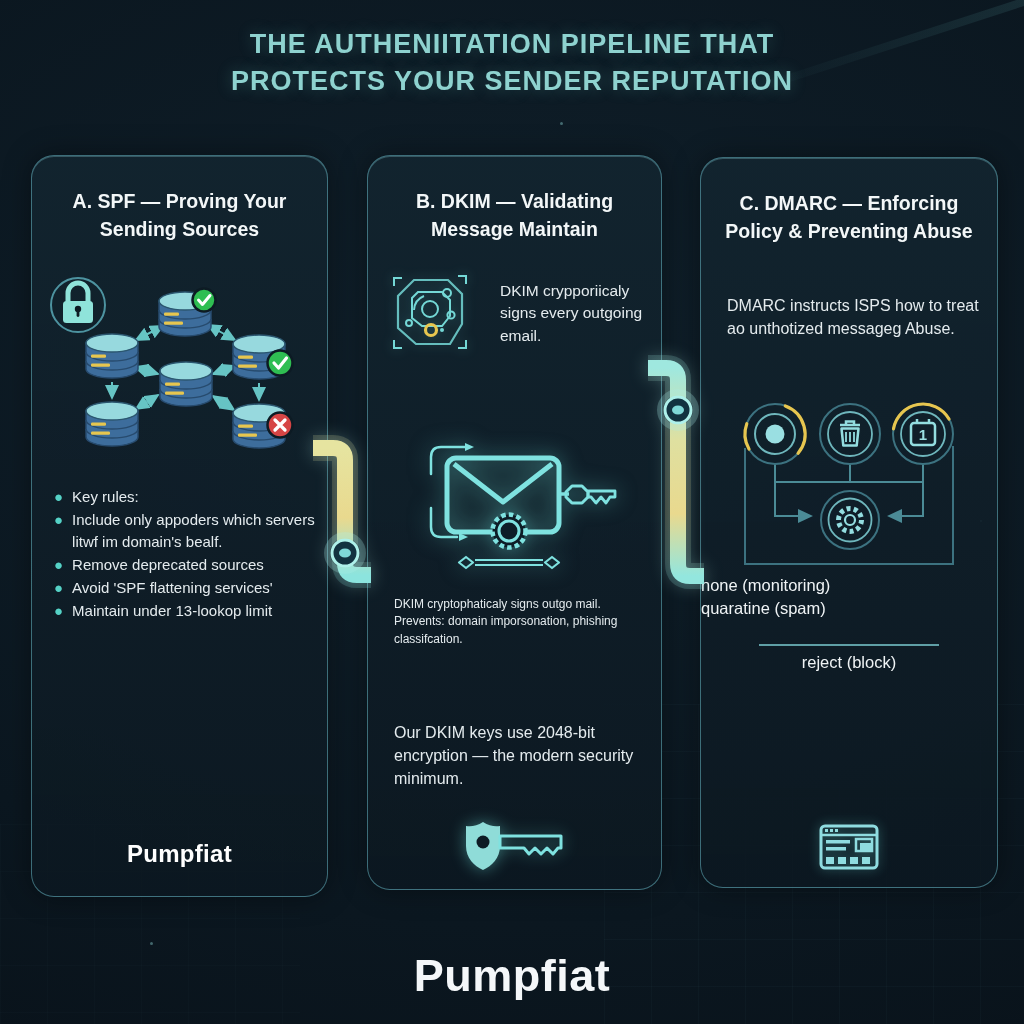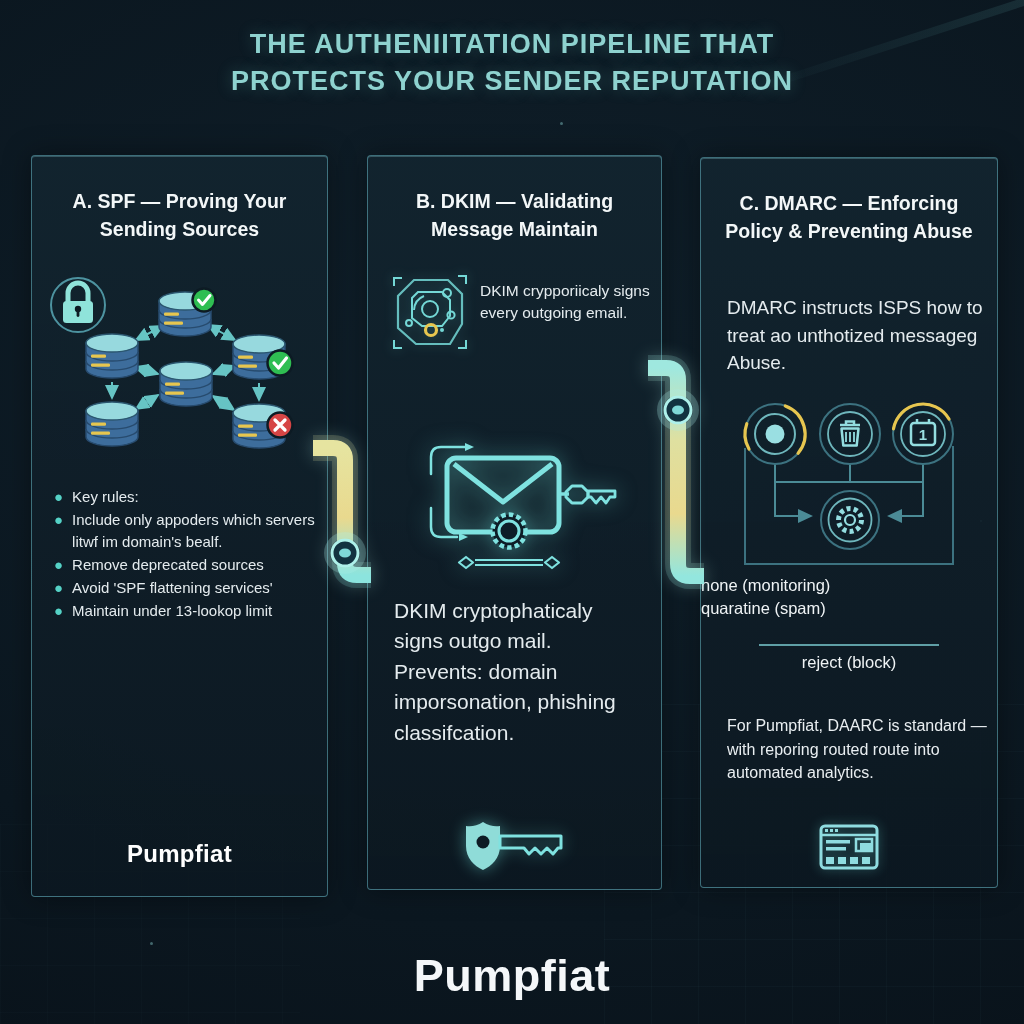--- a/index.html
+++ b/index.html
@@ -17,52 +17,52 @@
   .grid-br{right:0;bottom:0;}
   .grid-bl{left:0;bottom:0;width:300px;height:200px;opacity:.35;}
   .streak{position:absolute;right:-40px;top:40px;width:340px;height:8px;opacity:.12;
     background:linear-gradient(90deg, transparent, #7fe2e0);transform:rotate(-18deg);}
   .dot-decor{position:absolute;border-radius:50%;background:rgba(150,225,225,.4);}
 
   .title{position:absolute;top:26px;left:0;right:0;text-align:center;
     color:#8ed2cf;font-size:27px;font-weight:600;letter-spacing:1px;line-height:1.38;
     text-shadow:0 0 16px rgba(110,215,210,.28);}
 
-  .panel{position:absolute;border:1.5px solid rgba(102,180,193,.55);border-radius:4px;
+  .panel{position:absolute;border:1.5px solid rgba(102,180,193,.55);border-radius:23px;
     background:linear-gradient(180deg, rgba(19,37,48,.88), rgba(12,24,33,.92));
     box-shadow:inset 0 1px 0 rgba(150,225,235,.28), 0 0 28px rgba(0,0,0,.38);}
   #panel-a{left:31px;top:155px;width:295px;height:740px;}
   #panel-b{left:367px;top:155px;width:293px;height:733px;}
   #panel-c{left:700px;top:157px;width:296px;height:729px;}
 
   .panel-header{position:absolute;top:32px;left:12px;right:12px;text-align:center;
     color:#f3f7f8;font-size:19.5px;font-weight:700;line-height:1.42;}
 
   
   .net-svg{position:absolute;top:104px;left:0;}
   .bullets{position:absolute;top:330px;left:22px;right:4px;color:#e4ebee;font-size:15px;line-height:1.42;}
   .bullet{display:flex;gap:9px;margin-bottom:2px;}
   .bullet .b-dot{color:#55d2c6;font-size:15px;line-height:1.42;}
   .note-a{position:absolute;top:556px;left:20px;right:6px;color:#e9eef1;font-size:16px;line-height:1.48;}
   .brand-a{position:absolute;top:684px;left:0;right:0;text-align:center;color:#ffffff;
     font-size:24px;font-weight:800;letter-spacing:.3px;}
 
   
-  .b-row{position:absolute;top:110px;left:16px;right:8px;display:flex;gap:4px;align-items:flex-start;}
+  .b-row{position:absolute;top:110px;left:16px;right:8px;display:flex;gap:24px;align-items:flex-start;}
   .fp-wrap{flex:0 0 auto;filter:drop-shadow(0 0 6px rgba(110,222,216,.35));}
   .b-intro{color:#e4ebee;font-size:15.5px;line-height:1.45;padding-top:14px;}
   .env-wrap{position:absolute;top:278px;left:50%;transform:translateX(-50%);
     filter:drop-shadow(0 0 10px rgba(110,228,222,.5));}
-  .b-body{position:absolute;top:440px;left:26px;right:18px;color:#e4ebee;font-size:21px;line-height:1.45;}
+  .b-body{position:absolute;top:440px;left:26px;right:18px;color:#e4ebee;font-size:12px;line-height:1.45;}
   .b-note{position:absolute;top:565px;left:26px;right:18px;color:#e4ebee;font-size:16px;line-height:1.45;}
   .shield-wrap{position:absolute;top:662px;left:50%;transform:translateX(-50%);
     filter:drop-shadow(0 0 8px rgba(110,228,222,.45));}
 
   
-  .c-intro{position:absolute;top:136px;left:26px;right:12px;color:#e4ebee;font-size:19px;line-height:1.45;}
+  .c-intro{position:absolute;top:136px;left:26px;right:12px;color:#e4ebee;font-size:16px;line-height:1.45;}
   .c-svg{position:absolute;top:238px;left:1px;}
   .policies{position:absolute;top:417px;left:0;right:0;text-align:left;color:#eff3f5;
     font-size:16.5px;line-height:1.3;}
   .policies div{margin-bottom:2px;}
   .policy-divider{position:absolute;top:486px;left:50%;transform:translateX(-50%);
     width:180px;border-top:2px solid #5f9fa6;}
   .policy-reject{position:absolute;top:495px;left:0;right:0;text-align:center;color:#eff3f5;font-size:16.5px;}
   .c-note{position:absolute;top:556px;left:26px;right:10px;color:#e9eef1;font-size:16px;line-height:1.48;}
   .report-wrap{position:absolute;top:664px;left:50%;transform:translateX(-50%);
     filter:drop-shadow(0 0 6px rgba(110,228,222,.4));}
@@ -228,20 +228,21 @@
         <circle cx="100" cy="97" r="16.5" fill="#0d1d27" stroke-width="4.5" stroke-dasharray="4.6 3.1"></circle>
         <circle cx="100" cy="97" r="10" stroke-width="3"></circle>
       </g>
       <path d="M66,126 H134 M66,131 H134" stroke-width="2.2"></path>
       <path d="M50,128.5 L57,123 L64,128.5 L57,134 Z" stroke-width="2.2" stroke-linejoin="round"></path>
       <path d="M136,128.5 L143,123 L150,128.5 L143,134 Z" stroke-width="2.2" stroke-linejoin="round"></path>
     </svg>
   </div>
 
   <div class="b-body">DKIM cryptophaticaly signs outgo mail. Prevents: domain imporsonation, phishing classifcation.</div>
+  <div class="b-note">Our DKIM keys use 2048-bit encryption — the modern security minimum.</div>
 
   <div class="shield-wrap">
     <svg width="120" height="56" viewBox="0 0 120 56">
       <path d="M28,4 C34,8 40,9 45,8 V28 C45,40 37,48 28,52 C19,48 11,40 11,28 V8 C16,9 22,8 28,4 Z" fill="#8fdcd8"></path>
       <circle cx="28" cy="24" r="6.5" fill="#0d1b24"></circle>
       <path d="M45,18 H106 V30 H103 L98,36 L92,30 L86,36 L80,30 L74,36 L69,30 H45 Z" fill="none" stroke="#7fe2e0" stroke-width="3" stroke-linejoin="round"></path>
     </svg>
   </div>
 </div>
 
@@ -298,21 +299,20 @@
     </g>
   </svg>
 
   <div class="policies">
     <div>none (monitoring)</div>
     <div>quaratine (spam)</div>
   </div>
   <div class="policy-divider"></div>
   <div class="policy-reject">reject (block)</div>
 
-  <div class="c-note">For Pumpfiat, DAARC is standard — with reporing routed route into automated analytics.</div>
 
   <div class="report-wrap">
     <svg width="62" height="50" viewBox="0 0 62 50">
       <rect x="3" y="4" width="56" height="42" rx="4" fill="none" stroke="#8fdce0" stroke-width="3"></rect>
       <line x1="3" y1="13" x2="59" y2="13" stroke="#8fdce0" stroke-width="2.5"></line>
       <rect x="7" y="7" width="3" height="3" fill="#8fdce0"></rect>
       <rect x="12" y="7" width="3" height="3" fill="#8fdce0"></rect>
       <rect x="17" y="7" width="3" height="3" fill="#8fdce0"></rect>
       <rect x="8" y="18" width="24" height="3.5" fill="#8fdce0"></rect>
       <rect x="8" y="25" width="20" height="3.5" fill="#8fdce0"></rect>

